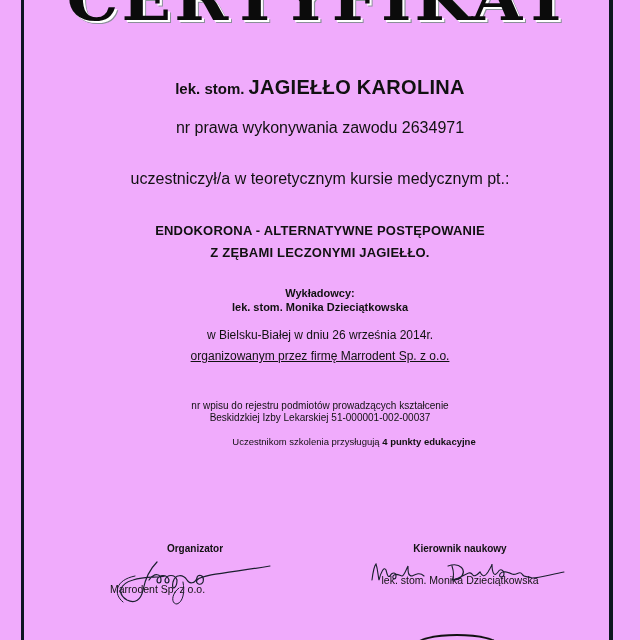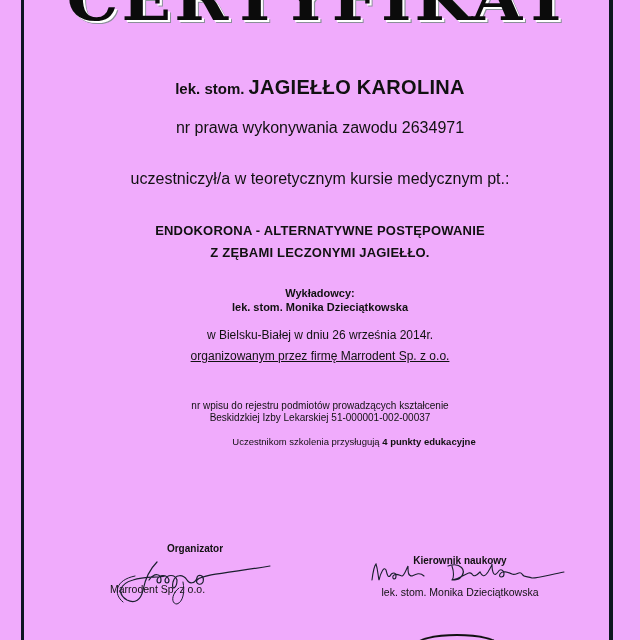--- a/index.html
+++ b/index.html
@@ -82,21 +82,21 @@
     top: 461px;
     font-size: 9px;
     line-height: 12px;
   }
   .sig-block {
     position: absolute;
     text-align: center;
     white-space: nowrap;
   }
   .sig-left { left: 110px; top: 543px; width: 170px; }
-  .sig-right { left: 360px; top: 543px; width: 200px; margin-top: 12px; }
+  .sig-right { left: 360px; top: 543px; width: 200px; }
   .sig-label { font-size: 10px; font-weight: bold; }
   .sig-name { font-size: 10.5px; margin-top: 20px; }
   .sig-left .sig-name { text-align: left; padding-left: 0; }
   .sig-svg { position: absolute; }
   .oval {
     position: absolute;
     left: 415px; top: 634px;
     width: 80px; height: 20px;
     border: 2px solid #111;
     border-radius: 50%;

